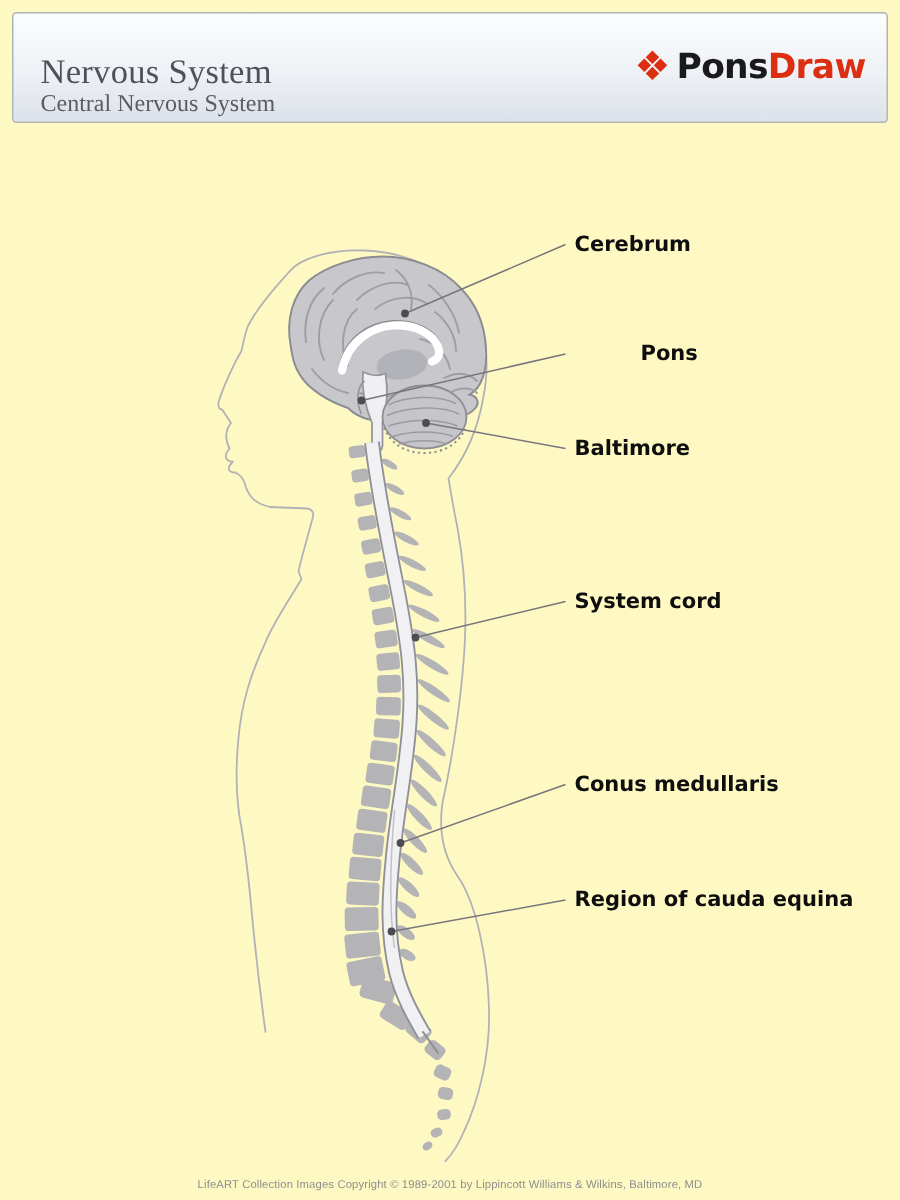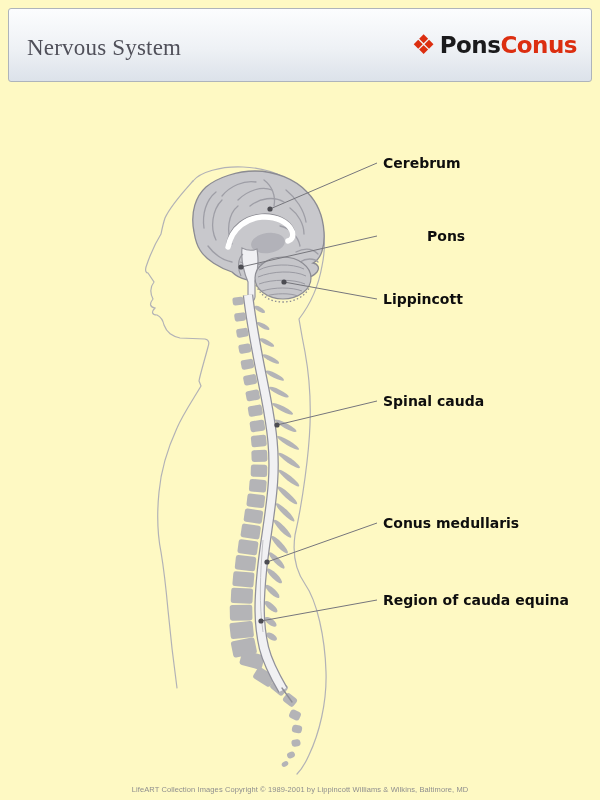--- a/index.html
+++ b/index.html
@@ -26,23 +26,24 @@
   .footer{position:absolute;left:0;bottom:6px;width:100%;text-align:center;
           font-family:Liberation Sans, sans-serif;font-size:7.5px;color:#8e8e8e;letter-spacing:.1px;}
 </style>
 </head>
 <body>
 
 <div class="page">
 
   <div class="header">
     <div class="title">Nervous System</div>
+    <div class="subtitle">Central Nervous System</div>
     <div class="logo">
       <span class="diamond" style="color: rgb(220, 46, 16);">❖</span>
-      <span class="wordmark"><span id="logo-smart" style="color: rgb(26, 26, 28);">Pons</span><span id="logo-draw" style="color: rgb(220, 46, 16);">Conus</span></span>
+      <span class="wordmark"><span id="logo-smart" style="color: rgb(26, 26, 28);">Pons</span><span id="logo-draw" style="color: rgb(220, 46, 16);">Draw</span></span>
     </div>
   </div>
 
   <svg class="figure-svg" width="600" height="800" viewBox="0 0 600 800">
 
     <g fill="none" stroke="#b2b2b6" stroke-width="1.2" stroke-linecap="round">
       <path d="M 193,181
         C 185,190 171,205 165,218 C 163,224 162,229 161,234
         C 156,242 149,258 146,267 C 145,271 146,273 148,273
         L 154,282 C 150,287 150,293 153,299 C 149,304 150,307 155,308
@@ -190,20 +191,20 @@
         <line x1="377" y1="523" x2="267" y2="562" stroke="#76767c" stroke-width="1"></line>
         <circle cx="267" cy="562" r="2.6" fill="#4c4c52"></circle>
         <line x1="377" y1="600" x2="261" y2="621" stroke="#76767c" stroke-width="1"></line>
         <circle cx="261" cy="621" r="2.6" fill="#4c4c52"></circle>
       </g>
   </svg>
 
   <div class="labels-layer" id="labels-layer">
       <div class="anatomy-label" style="left: 383px; top: 155px; color: rgb(14, 14, 14);">Cerebrum</div>
       <div class="anatomy-label" style="left: 383px; top: 228px; color: rgb(14, 14, 14); margin-left: 44px;">Pons</div>
-      <div class="anatomy-label" style="left: 383px; top: 291px; color: rgb(14, 14, 14);">Lippincott</div>
-      <div class="anatomy-label" style="left: 383px; top: 393px; color: rgb(14, 14, 14);">Spinal cauda</div>
+      <div class="anatomy-label" style="left: 383px; top: 291px; color: rgb(14, 14, 14);">Baltimore</div>
+      <div class="anatomy-label" style="left: 383px; top: 393px; color: rgb(14, 14, 14);">System cord</div>
       <div class="anatomy-label" style="left: 383px; top: 515px; color: rgb(14, 14, 14);">Conus medullaris</div>
       <div class="anatomy-label" style="left: 383px; top: 592px; color: rgb(14, 14, 14);">Region of cauda equina</div>
     </div>
 
   <div class="footer">LifeART Collection Images Copyright © 1989-2001 by Lippincott Williams &amp; Wilkins, Baltimore, MD</div>
 </div>
 
 </body></html>

